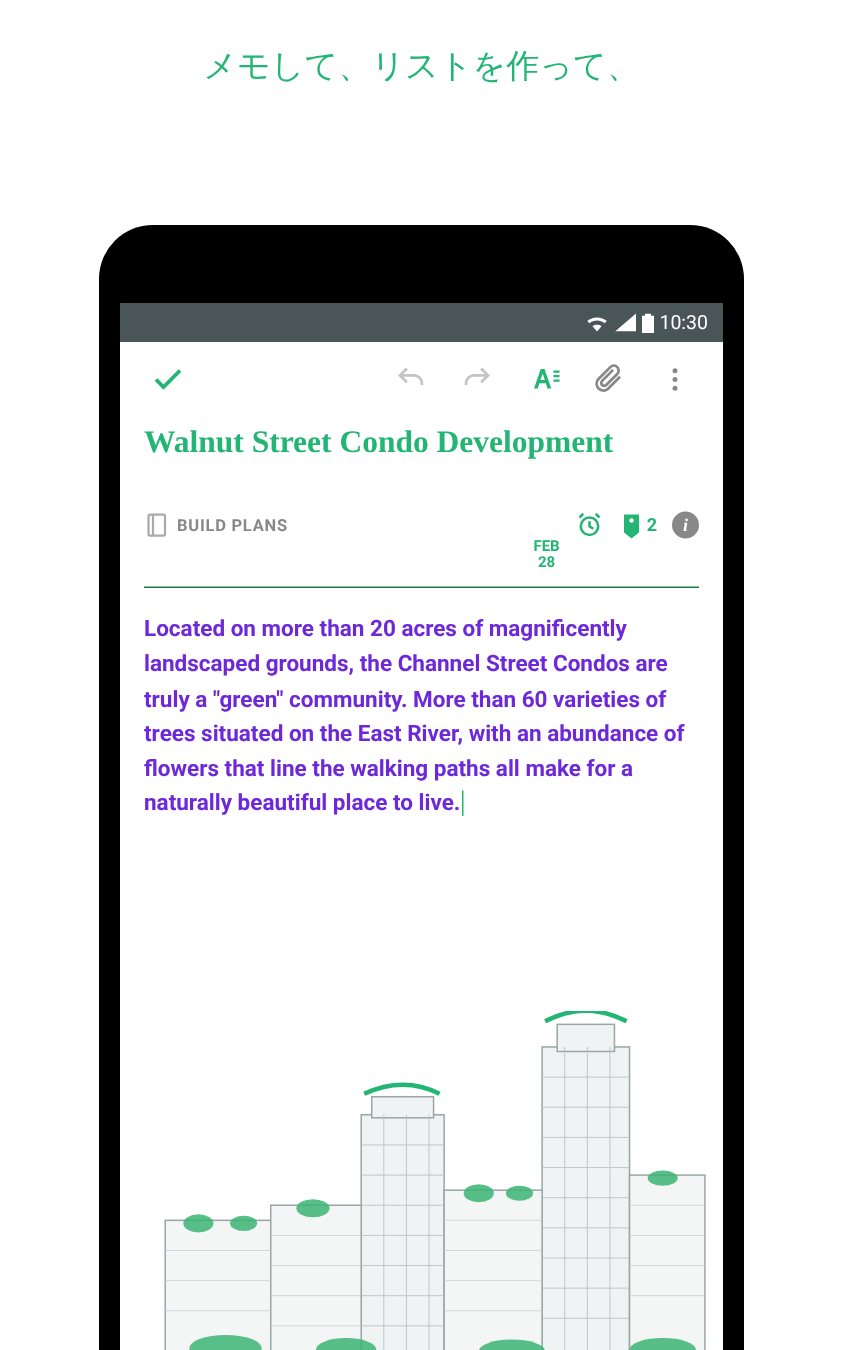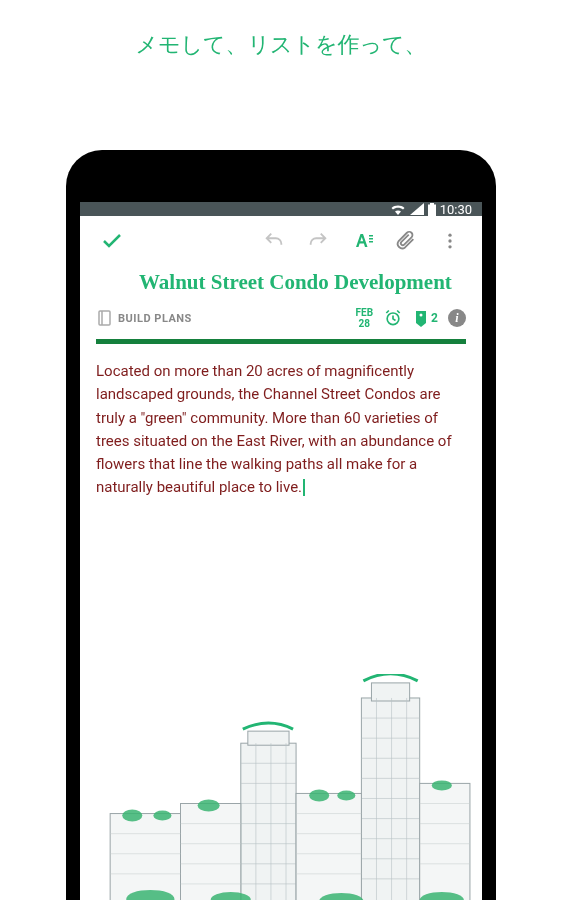--- a/index.html
+++ b/index.html
@@ -31,21 +31,21 @@
     padding: 52px 14px 0;
   }
   .screen {
     width: 100%;
     height: 100%;
     background: #fff;
     overflow: hidden;
     position: relative;
   }
   .status-bar {
-    height: 14px;
+    height: 26px;
     background: #4a5558;
     display: flex;
     align-items: center;
     justify-content: flex-end;
     padding: 6px 10px;
     gap: 4px;
     color: #fff;
     font-size: 13px;
   }
   .status-bar svg { flex-shrink: 0; }
@@ -67,45 +67,45 @@
     color: #b0b0b0;
   }
   .toolbar-icon.active { color: #22b573; }
   .content { padding: 0 16px; }
   .note-title {
     color: #22b573;
     font-size: 21px;
     font-weight: bold;
     font-family: Georgia, serif;
     padding: 4px 0 12px;
-    margin-left: 43px;
   }
   .meta-row {
     display: flex;
     align-items: center;
     gap: 10px;
     padding-bottom: 10px;
-    border-bottom: 5px solid #15803d;
+    border-bottom: 1px solid #15803d;
     font-size: 11px;
   }
   .notebook-label {
     color: #888;
     font-weight: bold;
     letter-spacing: 0.5px;
     display: flex;
     align-items: center;
     gap: 6px;
   }
   .meta-spacer { flex: 1; }
   .date-badge {
     color: #22b573;
     font-weight: bold;
     font-size: 10px;
     text-align: center;
     line-height: 1.1;
+    margin-top: 40px;
   }
   .tag-badge {
     display: flex;
     align-items: center;
     gap: 2px;
     color: #22b573;
     font-weight: bold;
     font-size: 12px;
   }
   .info-badge {
@@ -119,21 +119,22 @@
     justify-content: center;
     font-size: 12px;
     font-weight: bold;
     font-style: italic;
     font-family: Georgia, serif;
   }
   .note-body {
     padding: 16px 0;
     font-size: 15px;
     line-height: 1.55;
-    color: #7f1d1d;
+    color: #6d28d9;
+    font-weight: bold;
   }
   .cursor {
     display: inline-block;
     width: 1.5px;
     height: 17px;
     background: #22b573;
     vertical-align: text-bottom;
     margin-left: 1px;
   }
   .illustration {

